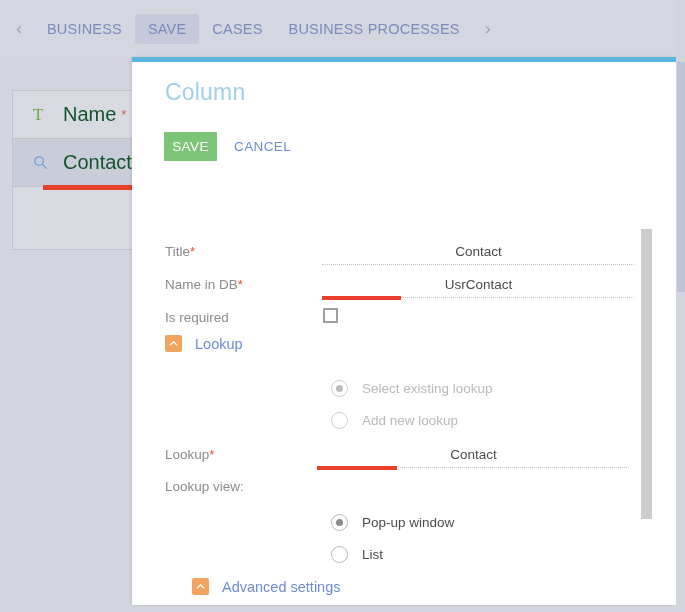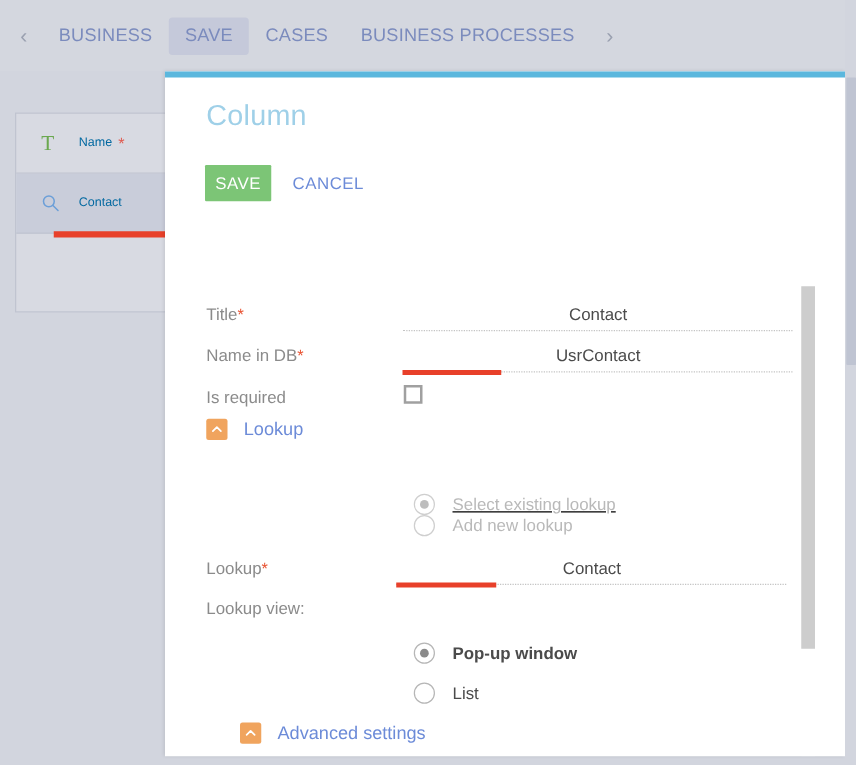--- a/index.html
+++ b/index.html
@@ -87,22 +87,22 @@
     display: flex;
     align-items: center;
   }
   .field-icon.t-icon {
     color: #6aa84f;
     font-family: "Liberation Serif", serif;
     font-size: 17px;
   }
   .field-icon.lookup-icon svg { display: block; }
   .field-label {
-    font-size: 10px;
-    color: #0369a1;
+    font-size: 20px;
+    color: #14532d;
     margin-left: 6px;
   }
   .req-star {
     color: #e05a4f;
     margin-left: 5px;
     font-size: 13px;
   }
   .row-error-bar {
     position: absolute;
     left: 30px;
@@ -387,21 +387,21 @@
 
     <div class="section-head" style="left:33px; top:153px;">
       <span class="collapse-icon">
         <svg width="11" height="11" viewBox="0 0 12 12">
           <polyline points="2.5,7.5 6,4 9.5,7.5" fill="none" stroke="#ffffff" stroke-width="1.5" stroke-linecap="round" stroke-linejoin="round"></polyline>
         </svg>
       </span>
       <span class="section-label">Lookup</span>
     </div>
 
-    <div class="radio-row" style="left:199px; top:213px;text-decoration:underline;">
+    <div class="radio-row" style="left:199px; top:198px;">
       <span class="radio checked disabled"></span>
       <span class="radio-label disabled">Select existing lookup</span>
     </div>
     <div class="radio-row" style="left:199px; top:230px;">
       <span class="radio disabled"></span>
       <span class="radio-label disabled">Add new lookup</span>
     </div>
 
     <div class="f-row" style="top:265px;">
       <div class="f-label"><span>Lookup</span><span class="star">*</span></div>
@@ -410,21 +410,21 @@
         <div class="f-underline" style="position:relative;">
           <span class="f-error-bar" style="width:80px;"></span>
         </div>
       </div>
     </div>
 
     <div class="f-row" style="top:297px;">
       <div class="f-label">Lookup view:</div>
     </div>
 
-    <div class="radio-row" style="left:199px; top:332px;font-weight:bold;">
+    <div class="radio-row" style="left:199px; top:332px;">
       <span class="radio checked"></span>
       <span class="radio-label">Pop-up window</span>
     </div>
     <div class="radio-row" style="left:199px; top:364px;">
       <span class="radio"></span>
       <span class="radio-label">List</span>
     </div>
 
     <div class="section-head" style="left:31px; top:396px;padding-left:29px;">
       <span class="collapse-icon">

